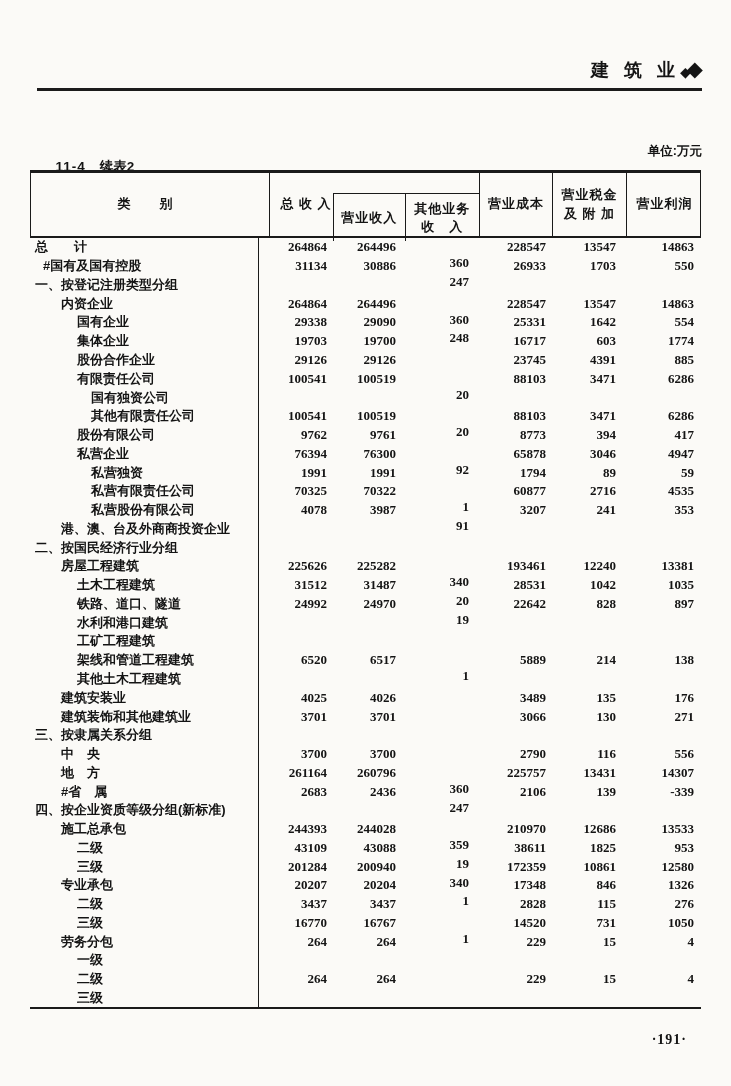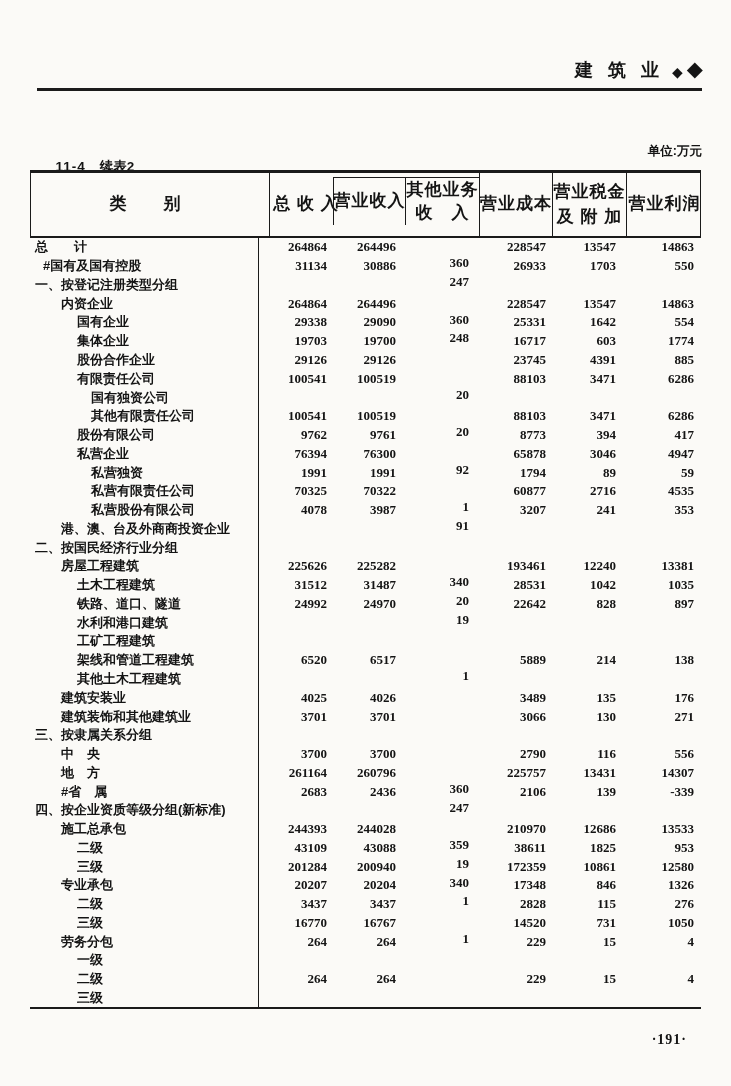--- a/index.html
+++ b/index.html
@@ -9,21 +9,21 @@
     width:731px; height:1086px;
     margin:0 auto;
     background:#fbfaf7;
     color:#141414;
     font-family:"Liberation Sans", sans-serif;
     overflow:hidden;
   }
   
   .corner {
     position:absolute; top:60px; right:28px;
-    display:flex; align-items:flex-end; gap:8px;
+    display:flex; align-items:flex-end; 
   }
   .corner-text { font-weight:bold; font-size:18px; letter-spacing:5px; line-height:1; }
   .dia-sm { font-size:14px; line-height:1; }
   .dia-lg { font-size:21px; line-height:0.9; margin-left:-4px; }
   .rule-top {
     position:absolute; top:88px; left:37px; width:665px; height:3px;
     background:#1b1b1b;
   }
   
   .caption-row {
@@ -35,28 +35,28 @@
   .unit { font-weight:bold; font-size:12.5px; }
 
   
   .tbl { position:absolute; top:170px; left:30px; width:671px; }
   .thead {
     position:relative; height:68px;
     border-top:3px solid #1a1a1a;
     border-bottom:2px solid #1a1a1a;
     border-left:1.5px solid #1a1a1a;
     border-right:1.5px solid #1a1a1a;
-    font-weight:bold; font-size:17px;
+    font-weight:bold; font-size:13px;
   }
   .hc { position:absolute; top:0; height:100%; display:flex; flex-direction:column;
         align-items:center; justify-content:center; white-space:pre; line-height:1.45;
         letter-spacing:1px; }
   .h-stub   { left:0;     width:229px; }
   .h-total  { left:238px; width:73px;  border-left:1.5px solid #1a1a1a; }
-  .h-box    { position:absolute; left:302px; width:146px; top:4px; height:48px;
+  .h-box    { position:absolute; left:302px; width:146px; top:20px; height:48px;
               border-top:1.5px solid #1a1a1a; border-left:1.5px solid #1a1a1a;
               display:flex; }
   .h-sub    { display:flex; flex-direction:column; align-items:center; justify-content:center;
               white-space:pre; line-height:1.35; letter-spacing:1px; }
   .h-oper   { width:71px; }
   .h-other  { width:75px; border-left:1.5px solid #1a1a1a; }
   .h-cost   { left:448px; width:73px; border-left:1.5px solid #1a1a1a; }
   .h-tax    { left:521px; width:74px; border-left:1.5px solid #1a1a1a; }
   .h-profit { left:595px; width:76px; border-left:1.5px solid #1a1a1a; }
 

